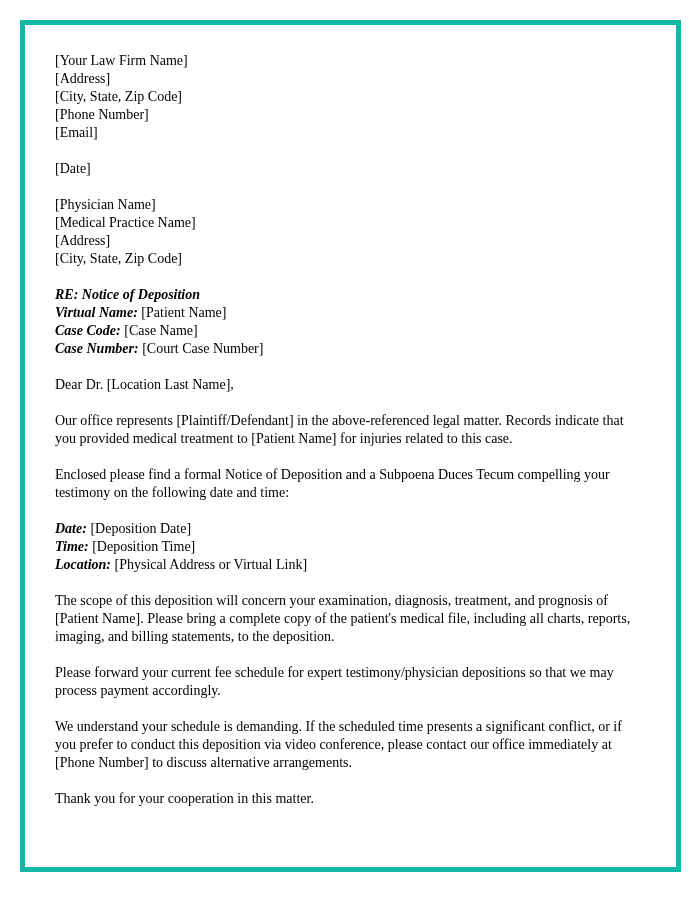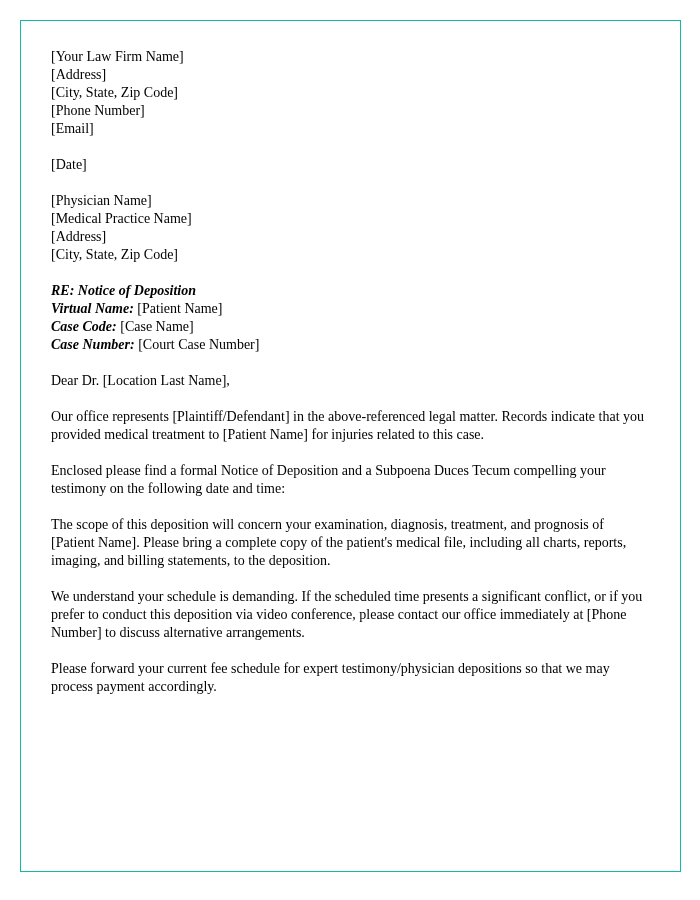--- a/index.html
+++ b/index.html
@@ -10,21 +10,21 @@
     width: 700px;
     height: 900px;
     font-family: "Liberation Serif", "DejaVu Serif", serif;
   }
   .page {
     position: absolute;
     left: 20px;
     top: 20px;
     width: 661px;
     height: 852px;
-    border: 1px solid #14b8a6;
+    border: 5px solid #14b8a6;
     background: #ffffff;
     padding: 27px 34px 0 30px;
     overflow: hidden;
   }
   .doc {
     font-size: 14px;
     line-height: 18px;
     color: #000000;
   }
   .block { margin: 0 0 18px 0; }
@@ -63,22 +63,28 @@
       <div class="line"><span class="b">Case Code:</span><span> [Case Name]</span></div>
       <div class="line"><span class="b">Case Number:</span><span> [Court Case Number]</span></div>
     </div>
 
     <p class="para">Dear Dr. [Location Last Name],</p>
 
     <p class="para">Our office represents [Plaintiff/Defendant] in the above-referenced legal matter. Records indicate that you provided medical treatment to [Patient Name] for injuries related to this case.</p>
 
     <p class="para">Enclosed please find a formal Notice of Deposition and a Subpoena Duces Tecum compelling your testimony on the following date and time:</p>
 
+    <div class="block">
+      <div class="line"><span class="b">Date:</span><span> [Deposition Date]</span></div>
+      <div class="line"><span class="b">Time:</span><span> [Deposition Time]</span></div>
+      <div class="line"><span class="b">Location:</span><span> [Physical Address or Virtual Link]</span></div>
+    </div>
 
     <p class="para">The scope of this deposition will concern your examination, diagnosis, treatment, and prognosis of [Patient Name]. Please bring a complete copy of the patient's medical file, including all charts, reports, imaging, and billing statements, to the deposition.</p>
 
+    <p class="para">Please forward your current fee schedule for expert testimony/physician depositions so that we may process payment accordingly.</p>
+
     <p class="para">We understand your schedule is demanding. If the scheduled time presents a significant conflict, or if you prefer to conduct this deposition via video conference, please contact our office immediately at [Phone Number] to discuss alternative arrangements.</p>
 
-    <p class="para">Please forward your current fee schedule for expert testimony/physician depositions so that we may process payment accordingly.</p>
-
+    <p class="para">Thank you for your cooperation in this matter.</p>
 
   </div>
 </div>
 
 </body></html>

